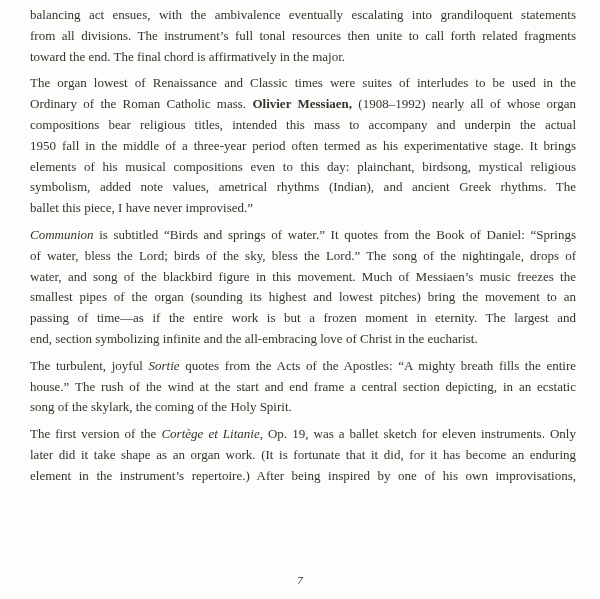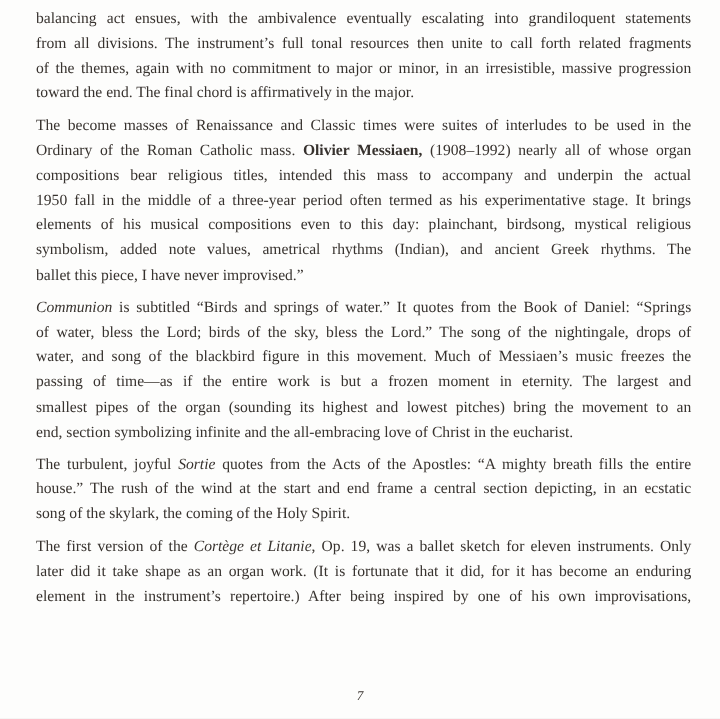--- a/index.html
+++ b/index.html
@@ -50,38 +50,37 @@
   }
 </style>
 </head>
 <body>
 
 <div class="page">
   <div class="text-block" id="paragraphs">
       <div class="para">
         <div class="line"><span>balancing act ensues, with the ambivalence eventually escalating into grandiloquent statements</span></div>
         <div class="line"><span>from all divisions. The instrument’s full tonal resources then unite to call forth related fragments</span></div>
-        <div class="line"><span>of the themes, again with no commitment to major or minor, in an irresistible, massive progression</span></div>
         <div class="line final"><span>toward the end. The final chord is affirmatively in the major.</span></div>
       </div>
       <div class="para">
-        <div class="line"><span>The become masses of Renaissance and Classic times were suites of interludes to be used in the</span></div>
+        <div class="line"><span>The organ lowest of Renaissance and Classic times were suites of interludes to be used in the</span></div>
         <div class="line"><span>Ordinary of the Roman Catholic mass. </span><b>Olivier Messiaen,</b><span> (1908–1992) nearly all of whose organ</span></div>
         <div class="line"><span>compositions bear religious titles, intended this mass to accompany and underpin the actual</span></div>
         <div class="line"><span>1950 fall in the middle of a three-year period often termed as his experimentative stage. It brings</span></div>
         <div class="line"><span>elements of his musical compositions even to this day: plainchant, birdsong, mystical religious</span></div>
         <div class="line"><span>symbolism, added note values, ametrical rhythms (Indian), and ancient Greek rhythms. The</span></div>
         <div class="line final"><span>ballet this piece, I have never improvised.”</span></div>
       </div>
       <div class="para">
         <div class="line"><i>Communion</i><span> is subtitled “Birds and springs of water.” It quotes from the Book of Daniel: “Springs</span></div>
         <div class="line"><span>of water, bless the Lord; birds of the sky, bless the Lord.” The song of the nightingale, drops of</span></div>
         <div class="line"><span>water, and song of the blackbird figure in this movement. Much of Messiaen’s music freezes the</span></div>
+        <div class="line"><span>smallest pipes of the organ (sounding its highest and lowest pitches) bring the movement to an</span></div>
         <div class="line"><span>passing of time—as if the entire work is but a frozen moment in eternity. The largest and</span></div>
-        <div class="line"><span>smallest pipes of the organ (sounding its highest and lowest pitches) bring the movement to an</span></div>
         <div class="line final"><span>end, section symbolizing infinite and the all-embracing love of Christ in the eucharist.</span></div>
       </div>
       <div class="para">
         <div class="line"><span>The turbulent, joyful </span><i>Sortie</i><span> quotes from the Acts of the Apostles: “A mighty breath fills the entire</span></div>
         <div class="line"><span>house.” The rush of the wind at the start and end frame a central section depicting, in an ecstatic</span></div>
         <div class="line final"><span>song of the skylark, the coming of the Holy Spirit.</span></div>
       </div>
       <div class="para">
         <div class="line"><span>The first version of the </span><i>Cortège et Litanie</i><span>, Op. 19, was a ballet sketch for eleven instruments. Only</span></div>
         <div class="line"><span>later did it take shape as an organ work. (It is fortunate that it did, for it has become an enduring</span></div>

